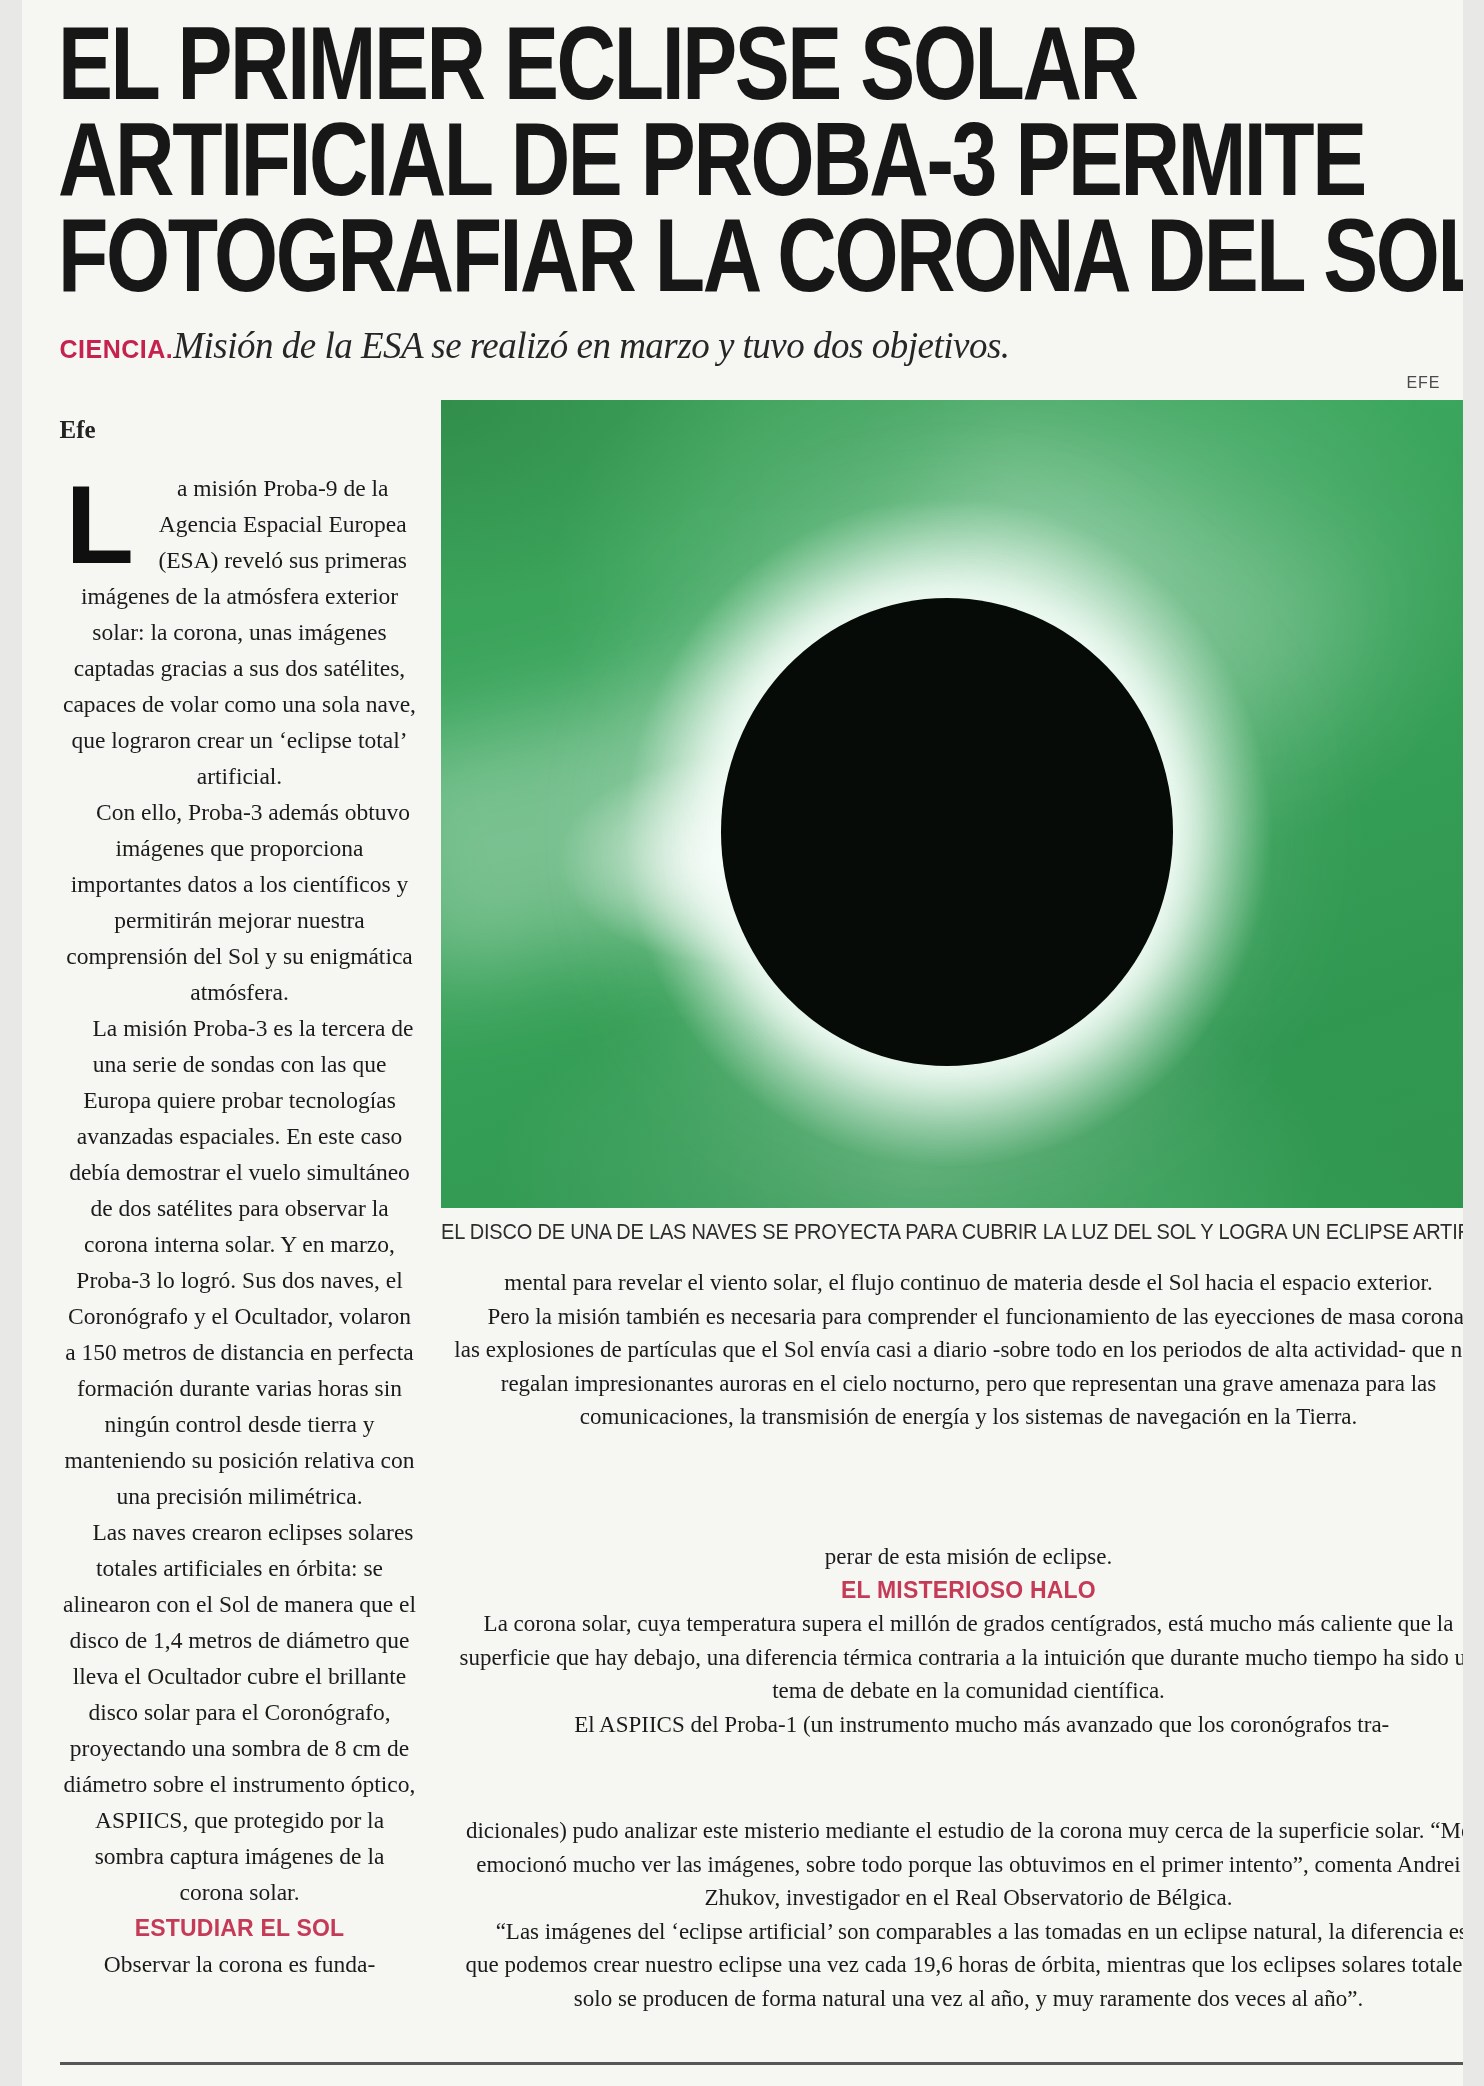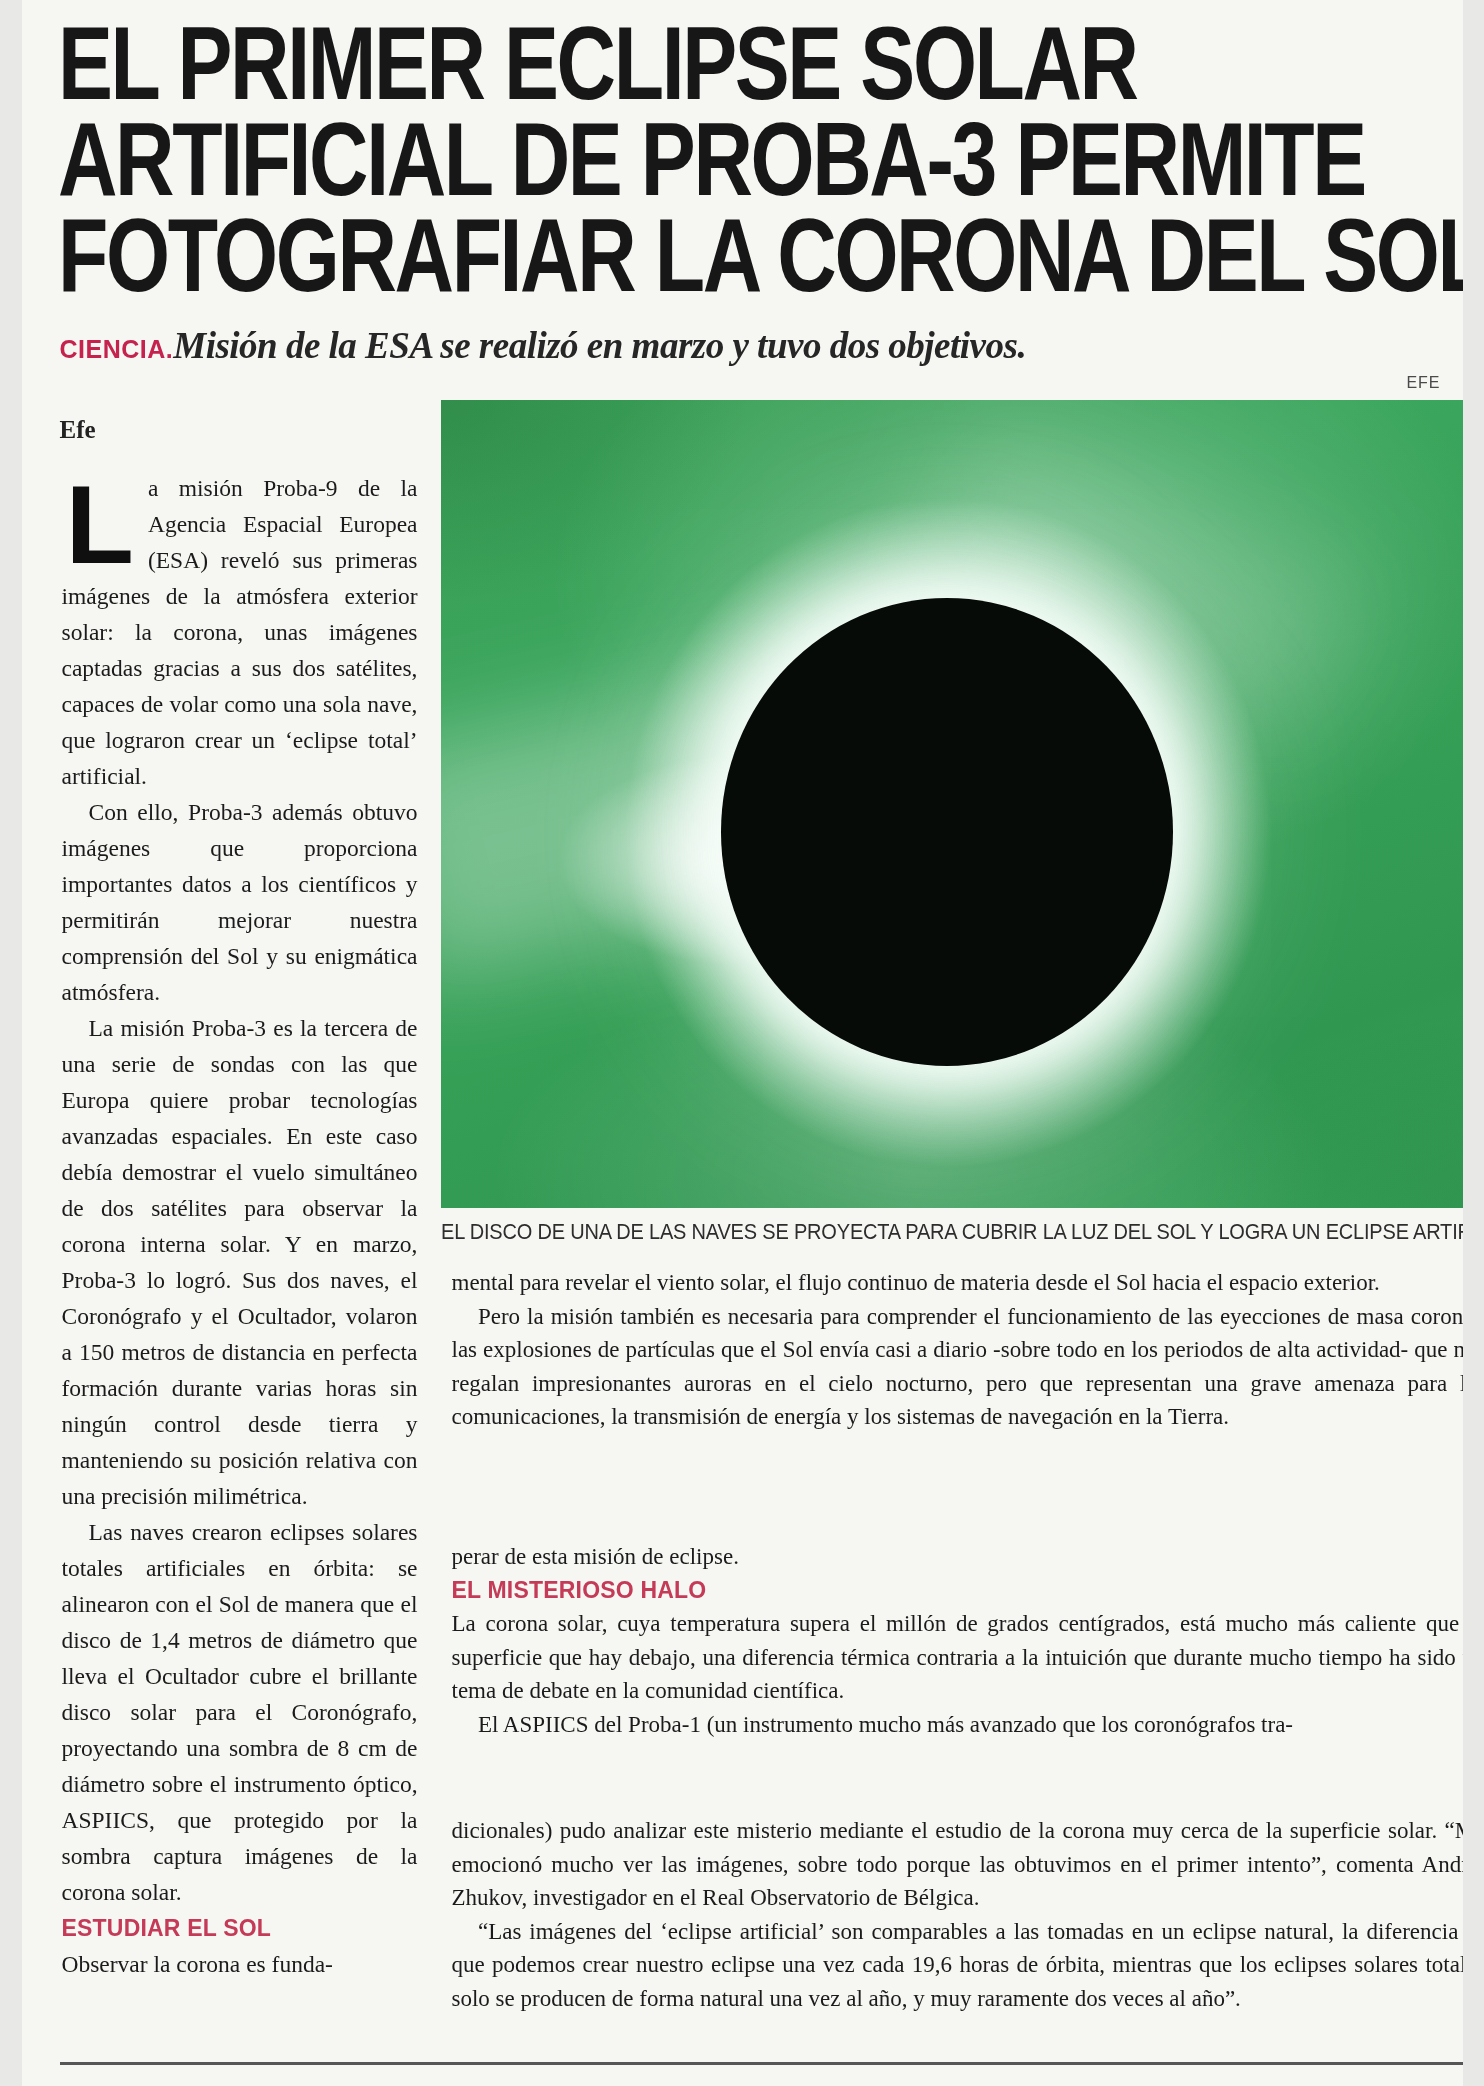--- a/index.html
+++ b/index.html
@@ -16,21 +16,21 @@
     transform:scaleX(.8); transform-origin:0 0; white-space:nowrap;
   }
   
   .kicker{position:absolute; left:38px; top:324px; white-space:nowrap;}
   .kicker-section{
     font-family:"Liberation Sans", sans-serif; font-weight:700;
     font-size:25px; color:#c5234e; letter-spacing:.5px; 
   }
   .kicker-deck{
     font-family:"Liberation Serif", serif; font-style:italic;
-    font-size:37px; color:#262626; letter-spacing:-0.5px;font-weight:bold;
+    font-size:37px; color:#262626; letter-spacing:-0.5px;
   }
   .byline{position:absolute; left:38px; top:416px; font-weight:700; font-size:25px; color:#222;}
 
   
   .photo{
     position:absolute; left:419px; top:400px; width:1045px; height:808px; overflow:hidden;
     background:
       radial-gradient(ellipse 300px 170px at 29% 57%, rgba(255,255,255,.92), rgba(255,255,255,0) 62%),
       radial-gradient(ellipse 425px 440px at 48.5% 53.5%, rgba(247,255,250,.95) 50%, rgba(238,250,242,.55) 61%, rgba(238,250,242,0) 76%),
       radial-gradient(ellipse 720px 480px at 56% 22%, rgba(255,255,255,.25), rgba(255,255,255,0) 66%),
@@ -61,21 +61,21 @@
   
   .col1{
     position:absolute; left:40px; top:470px; width:356px; height:1592px; overflow:hidden;
     text-align:justify; font-size:23.5px; line-height:36px;
   }
   .cols-bottom{
     position:absolute; left:430px; top:1266px; width:1034px; height:796px; overflow:hidden;
     display:flex; gap:26px; text-align:justify; font-size:23px; line-height:33.5px;flex-direction:column;
   }
   .bcol{flex:1; min-width:0;}
-  .page p{margin:0;}
+  .page p{margin:0;text-align:center;}
   .page p.indent{text-indent:1.15em;}
   .dropcap{
     float:left; font-family:"Liberation Sans", sans-serif; font-weight:700;
     font-size:112px; line-height:94px; margin:8px 14px 0 4px; color:#0f0f0f;
   }
   .subhead{
     font-family:"Liberation Sans", sans-serif; font-weight:700; font-size:23px;
     color:#c43a57; margin:18px 0 8px; text-align:left; letter-spacing:.2px;
   }
   .endmark{font-family:"DejaVu Sans", sans-serif; font-size:19px; margin-left:2px;}

